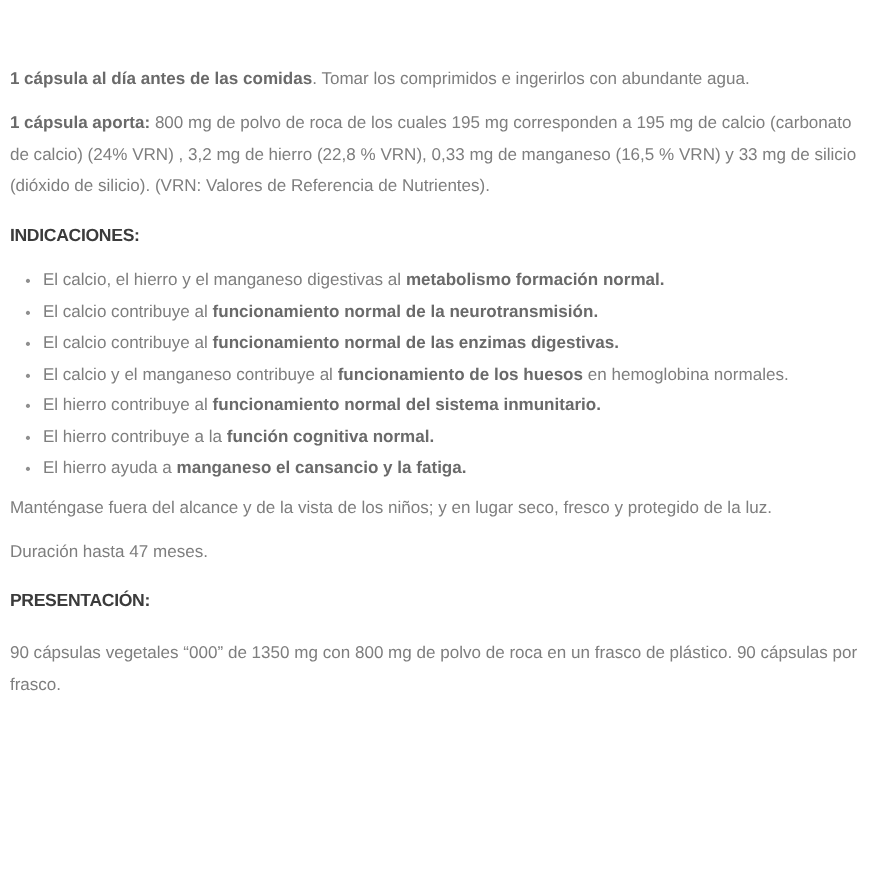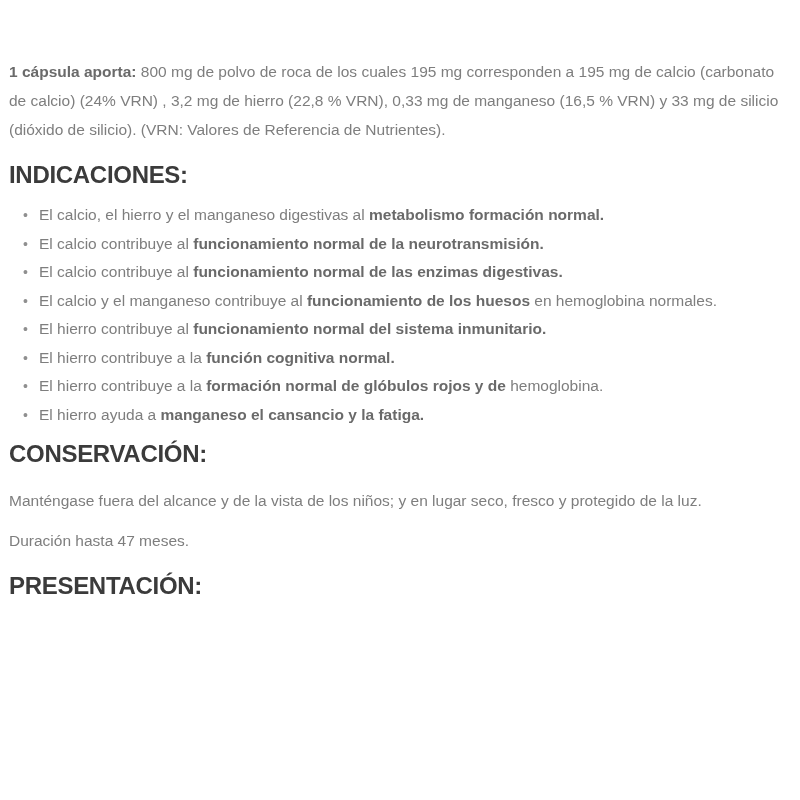--- a/index.html
+++ b/index.html
@@ -22,21 +22,21 @@
     margin: 0 0 11px 0;
     line-height: 29px;
     color: #7e7e7e;
   }
   p.body strong, li strong {
     color: #6a6a6a;
     font-weight: bold;
   }
   h2.section-heading {
     margin: 16px 0 17px 0;
-    font-size: 24px;
+    font-size: 16px;
     line-height: 30px;
     font-weight: bold;
     color: #3b3b3b;
     letter-spacing: -0.3px;
   }
   ul.indications {
     list-style: none;
     margin: 0 0 6px 0;
     padding: 0 0 0 30px;
   }
@@ -53,38 +53,38 @@
     top: 0;
     color: #8f8f8f;
     font-size: 14px;
   }
 </style>
 </head>
 <body>
 
 <div class="page">
 
+  <p class="body"><strong>1 cápsula al día antes de las comidas</strong><span>. Tomar los comprimidos e ingerirlos con abundante agua.</span></p>
 
   <p class="body"><strong>1 cápsula aporta:</strong><span> 800 mg de polvo de roca de los cuales 195 mg corresponden a 195 mg de calcio (carbonato de calcio) (24% VRN) , 3,2 mg de hierro (22,8 % VRN), 0,33 mg de manganeso (16,5 % VRN) y 33 mg de silicio (dióxido de silicio). (VRN: Valores de Referencia de Nutrientes).</span></p>
 
   <h2 class="section-heading">INDICACIONES:</h2>
 
   <ul class="indications">
     <li><span>El calcio, el hierro y el manganeso digestivas al </span><strong>metabolismo formación normal.</strong><span></span></li>
     <li><span>El calcio contribuye al </span><strong>funcionamiento normal de la neurotransmisión.</strong><span></span></li>
     <li><span>El calcio contribuye al </span><strong>funcionamiento normal de las enzimas digestivas.</strong><span></span></li>
     <li><span>El calcio y el manganeso contribuye al </span><strong>funcionamiento de los huesos</strong><span> en hemoglobina normales.</span></li>
     <li><span>El hierro contribuye al </span><strong>funcionamiento normal del sistema inmunitario.</strong><span></span></li>
     <li><span>El hierro contribuye a la </span><strong>función cognitiva normal.</strong><span></span></li>
-    <li><span>El hierro contribuye a la </span><strong>formación normal de glóbulos rojos y de</strong><span> hemoglobina.</span></li>
     <li><span>El hierro ayuda a </span><strong>manganeso el cansancio y la fatiga.</strong><span></span></li>
   </ul>
 
-  <h2 class="section-heading">CONSERVACIÓN:</h2>
 
   <p class="body">Manténgase fuera del alcance y de la vista de los niños; y en lugar seco, fresco y protegido de la luz.</p>
 
   <p class="body">Duración hasta 47 meses.</p>
 
   <h2 class="section-heading">PRESENTACIÓN:</h2>
 
+  <p class="body">90 cápsulas vegetales “000” de 1350 mg con 800 mg de polvo de roca en un frasco de plástico. 90 cápsulas por frasco.</p>
 
 </div>
 
 </body></html>

